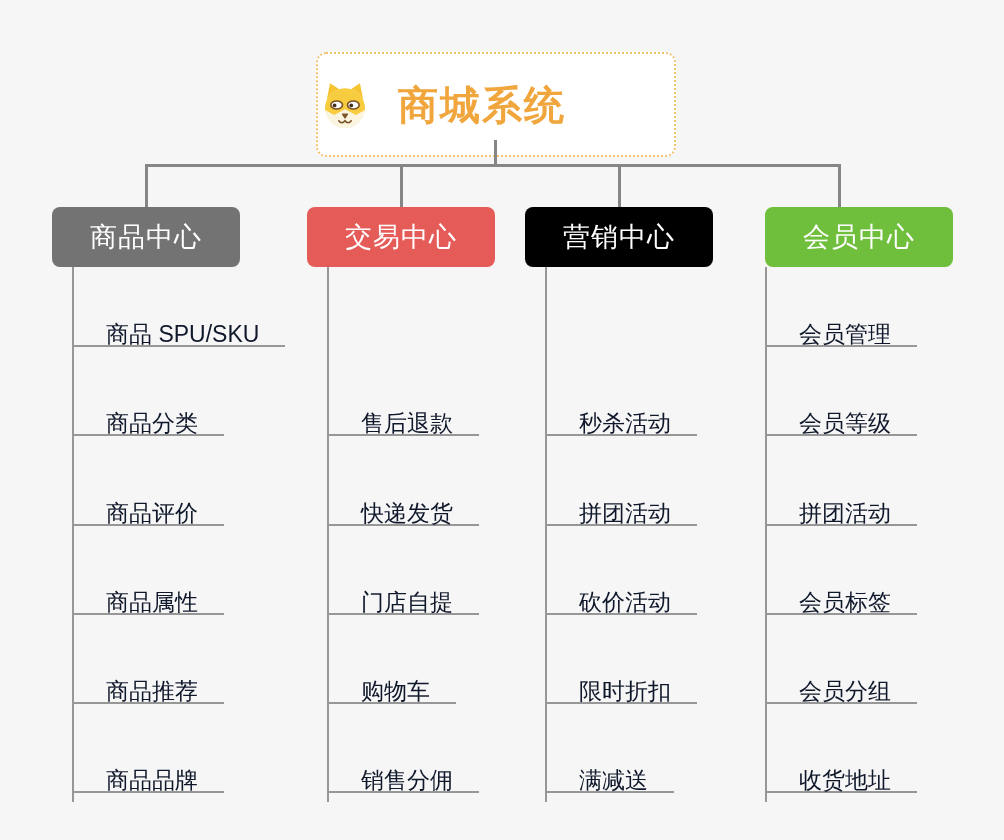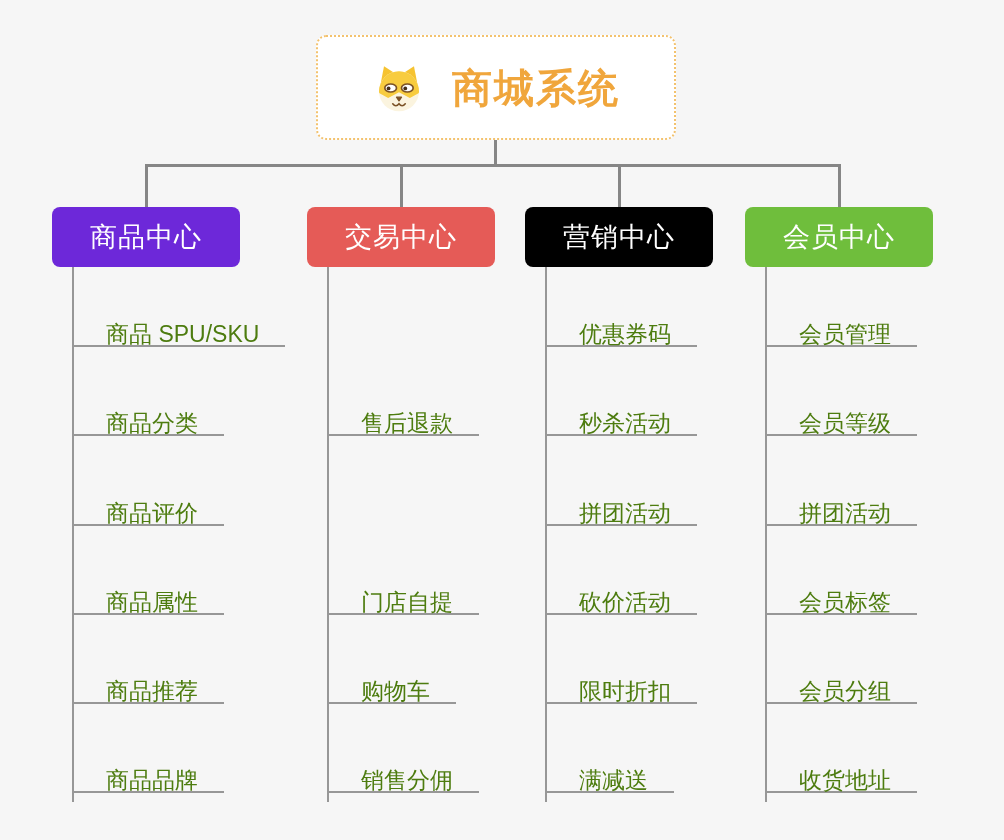--- a/index.html
+++ b/index.html
@@ -8,25 +8,25 @@
   body {
     font-family:"Liberation Sans","DejaVu Sans",sans-serif;
     background:#f6f6f6;
     position:relative;
     overflow:hidden;
   }
   .stage { position:absolute; left:0; top:0; width:1004px; height:840px; }
 
   
   .root-node {
-    position:absolute; left:316px; top:35px; width:360px; height:105px;
+    position:absolute; left:316px; top:52px; width:360px; height:105px;
     background:#ffffff;
     border:2px dotted #f3c26e;
     border-radius:10px;
-    display:flex; align-items:center; justify-content:center; gap:26px;
+    display:flex; align-items:center; gap:26px;
   }
   .root-title {
     font-size:40px; font-weight:600; color:#f0a63c; letter-spacing:2px;
     line-height:1;
   }
   .dog-icon { width:54px; height:50px; flex:0 0 auto; }
 
   
   .line { position:absolute; background:#868686; }
   .stem  { left:494px; top:140px; width:3px; height:27px; }
@@ -48,21 +48,21 @@
     cursor:default;
   }
   .trunk {
     position:absolute; left:20px; top:60px; width:2px; height:535px;
     background:#979797;
   }
   .leaf {
     position:absolute; left:20px; height:26px;
     padding:0 26px 5px 34px;
     border-bottom:2px solid #979797;
-    font-size:23px; line-height:26px; color:#4d7c0f;
+    font-size:23px; line-height:26px; color:#0f172a;
     white-space:nowrap;
   }
   .r0 { top:114px; } .r1 { top:203px; } .r2 { top:293px;text-align:center; }
   .r3 { top:382px; } .r4 { top:471px; } .r5 { top:560px; }
 </style>
 </head>
 <body>
 
 <div class="stage">
 
@@ -90,52 +90,52 @@
   </div>
 
   <div class="line stem"></div>
   <div class="line bus"></div>
   <div class="line drop drop-1"></div>
   <div class="line drop drop-2"></div>
   <div class="line drop drop-3"></div>
   <div class="line drop drop-4"></div>
 
   <div class="col col-1">
-    <div class="branch-box" style="background-color: #6d28d9; font-family: Liberation Serif, serif;">商品中心</div>
+    <div class="branch-box" style="background-color: #737373; font-family: Liberation Serif, serif;">商品中心</div>
     <div class="trunk"></div>
     <div class="leaf r0">商品 SPU/SKU</div>
     <div class="leaf r1">商品分类</div>
     <div class="leaf r2">商品评价</div>
     <div class="leaf r3">商品属性</div>
     <div class="leaf r4">商品推荐</div>
     <div class="leaf r5">商品品牌</div>
   </div>
 
   <div class="col col-2">
     <div class="branch-box" style="background-color: rgb(229, 91, 87); text-align: center;">交易中心</div>
     <div class="trunk"></div>
     <div class="leaf r1">售后退款</div>
+    <div class="leaf r2">快递发货</div>
     <div class="leaf r3">门店自提</div>
     <div class="leaf r4">购物车</div>
     <div class="leaf r5">销售分佣</div>
   </div>
 
   <div class="col col-3">
     <div class="branch-box" style="background-color: #000000;">营销中心</div>
     <div class="trunk"></div>
-    <div class="leaf r0">优惠券码</div>
     <div class="leaf r1">秒杀活动</div>
     <div class="leaf r2">拼团活动</div>
     <div class="leaf r3">砍价活动</div>
     <div class="leaf r4">限时折扣</div>
     <div class="leaf r5">满减送</div>
   </div>
 
   <div class="col col-4">
-    <div class="branch-box" style="background-color: rgb(111, 190, 60);">会员中心</div>
+    <div class="branch-box" style="background-color: rgb(111, 190, 60); margin-left: 20px;">会员中心</div>
     <div class="trunk"></div>
     <div class="leaf r0">会员管理</div>
     <div class="leaf r1">会员等级</div>
     <div class="leaf r2">拼团活动</div>
     <div class="leaf r3">会员标签</div>
     <div class="leaf r4">会员分组</div>
     <div class="leaf r5">收货地址</div>
   </div>
 
 </div>

